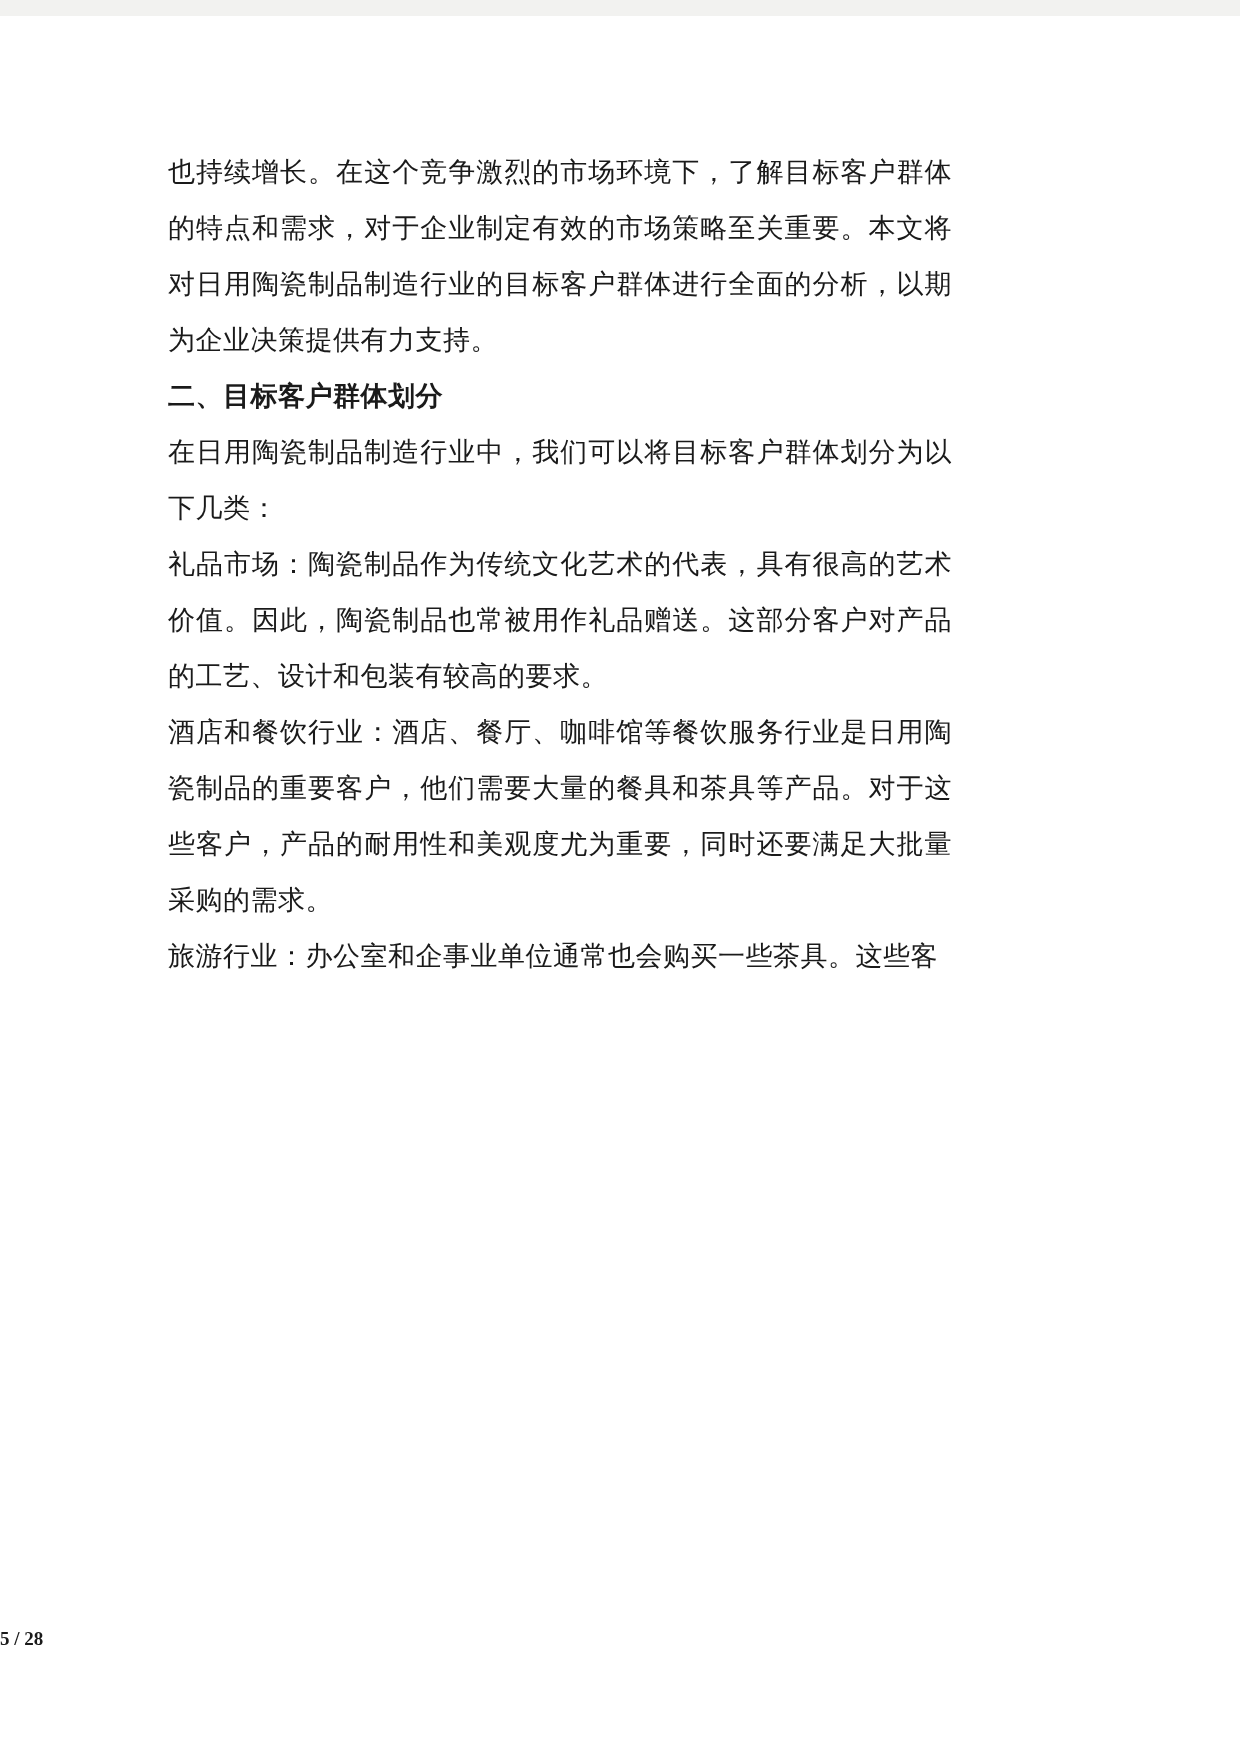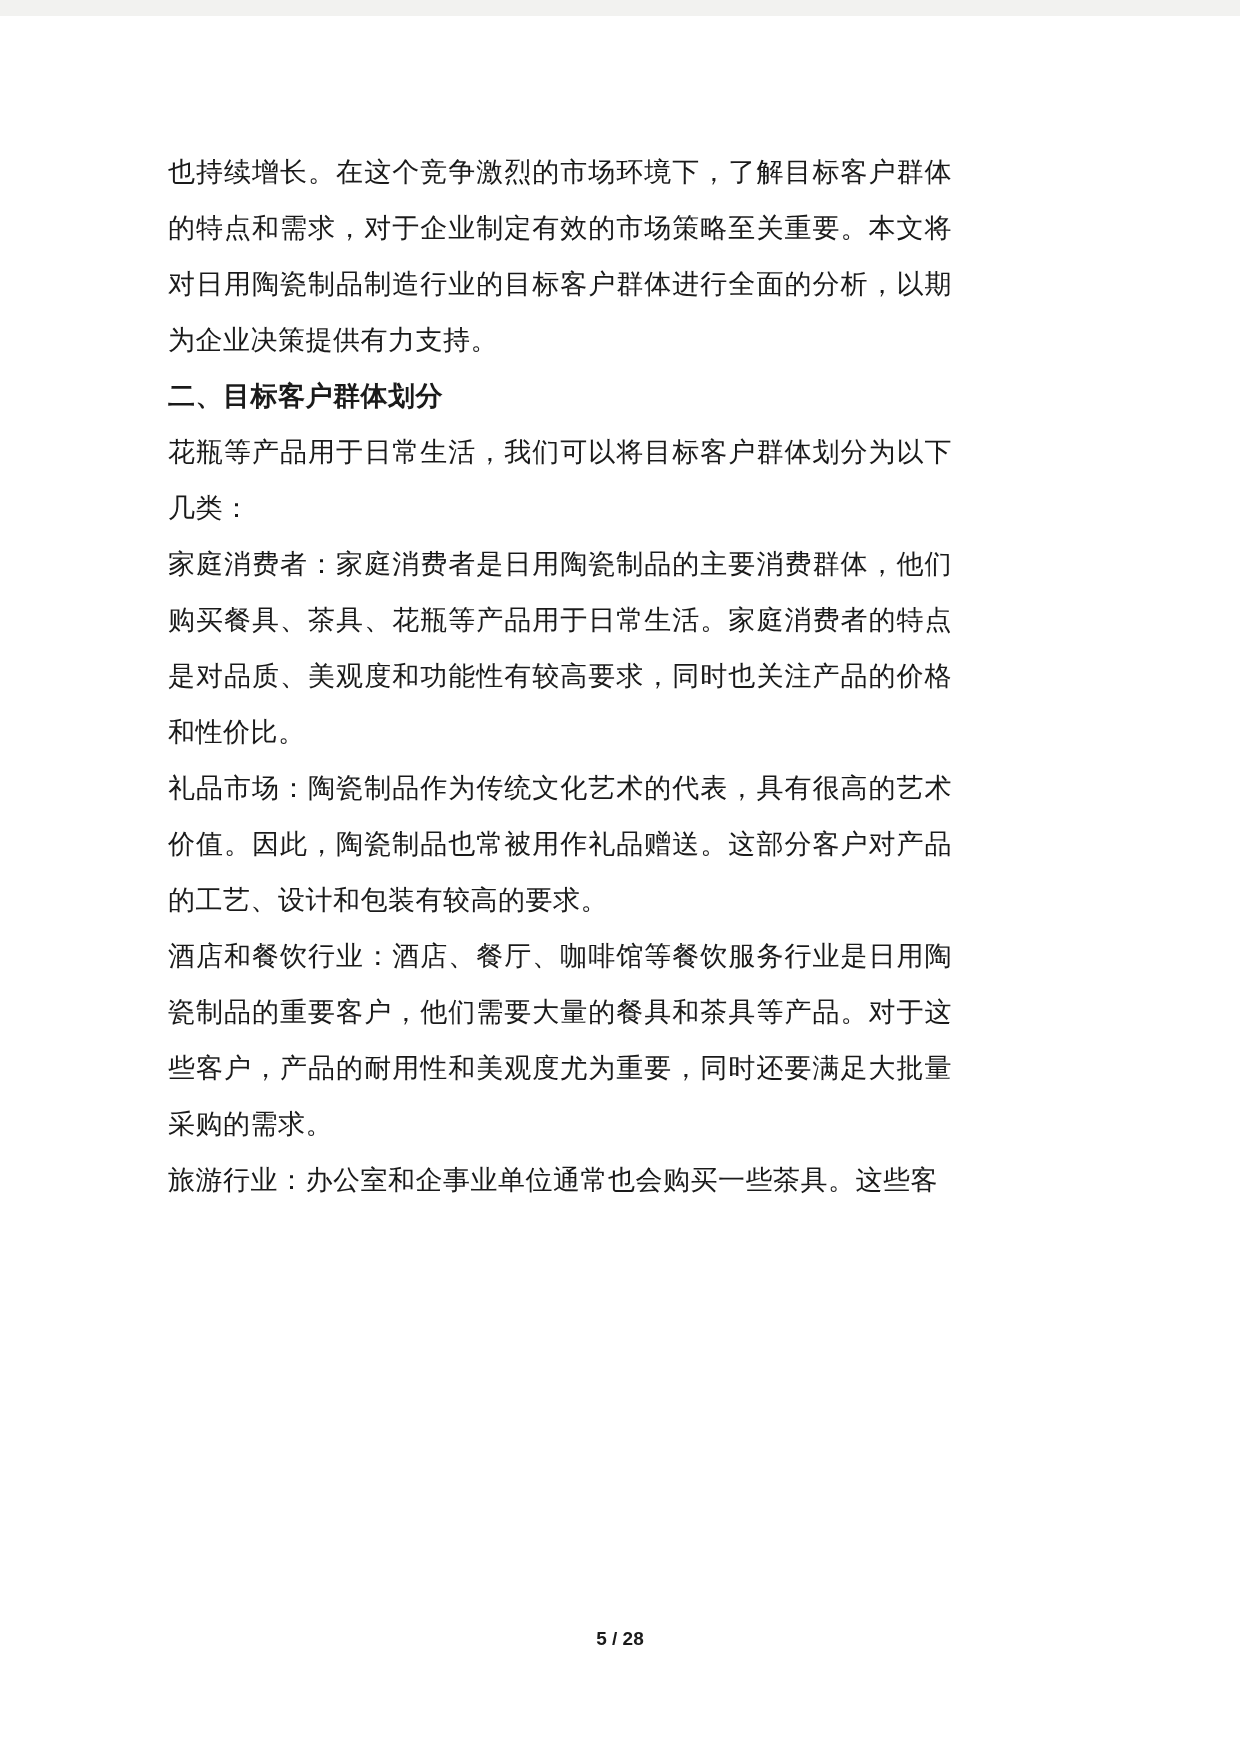--- a/index.html
+++ b/index.html
@@ -33,34 +33,32 @@
     letter-spacing: 0.5px;
   }
   .para.heading {
     font-weight: bold;
   }
   .footer {
     position: absolute;
     left: 0;
     right: 0;
     top: 1612px;
-    text-align: center;
-    font-family: Liberation Sans, sans-serif;
+    font-family: Liberation Serif, serif;
     font-size: 19px;
     font-weight: bold;
     color: #1a1a1a;
   }
 </style>
 </head>
 <body>
 
 <div class="page">
   <div class="content">
     <p class="para">也持续增长。在这个竞争激烈的市场环境下，了解目标客户群体的特点和需求，对于企业制定有效的市场策略至关重要。本文将对日用陶瓷制品制造行业的目标客户群体进行全面的分析，以期为企业决策提供有力支持。</p>
     <p class="para heading">二、目标客户群体划分</p>
-    <p class="para">花瓶等产品用于日常生活，我们可以将目标客户群体划分为以下几类：</p>
-    <p class="para">家庭消费者：家庭消费者是日用陶瓷制品的主要消费群体，他们购买餐具、茶具、花瓶等产品用于日常生活。家庭消费者的特点是对品质、美观度和功能性有较高要求，同时也关注产品的价格和性价比。</p>
+    <p class="para">在日用陶瓷制品制造行业中，我们可以将目标客户群体划分为以下几类：</p>
     <p class="para">礼品市场：陶瓷制品作为传统文化艺术的代表，具有很高的艺术价值。因此，陶瓷制品也常被用作礼品赠送。这部分客户对产品的工艺、设计和包装有较高的要求。</p>
     <p class="para">酒店和餐饮行业：酒店、餐厅、咖啡馆等餐饮服务行业是日用陶瓷制品的重要客户，他们需要大量的餐具和茶具等产品。对于这些客户，产品的耐用性和美观度尤为重要，同时还要满足大批量采购的需求。</p>
     <p class="para">旅游行业：办公室和企事业单位通常也会购买一些茶具。这些客</p>
   </div>
   <div class="footer">5 / 28</div>
 </div>
 
 </body></html>

